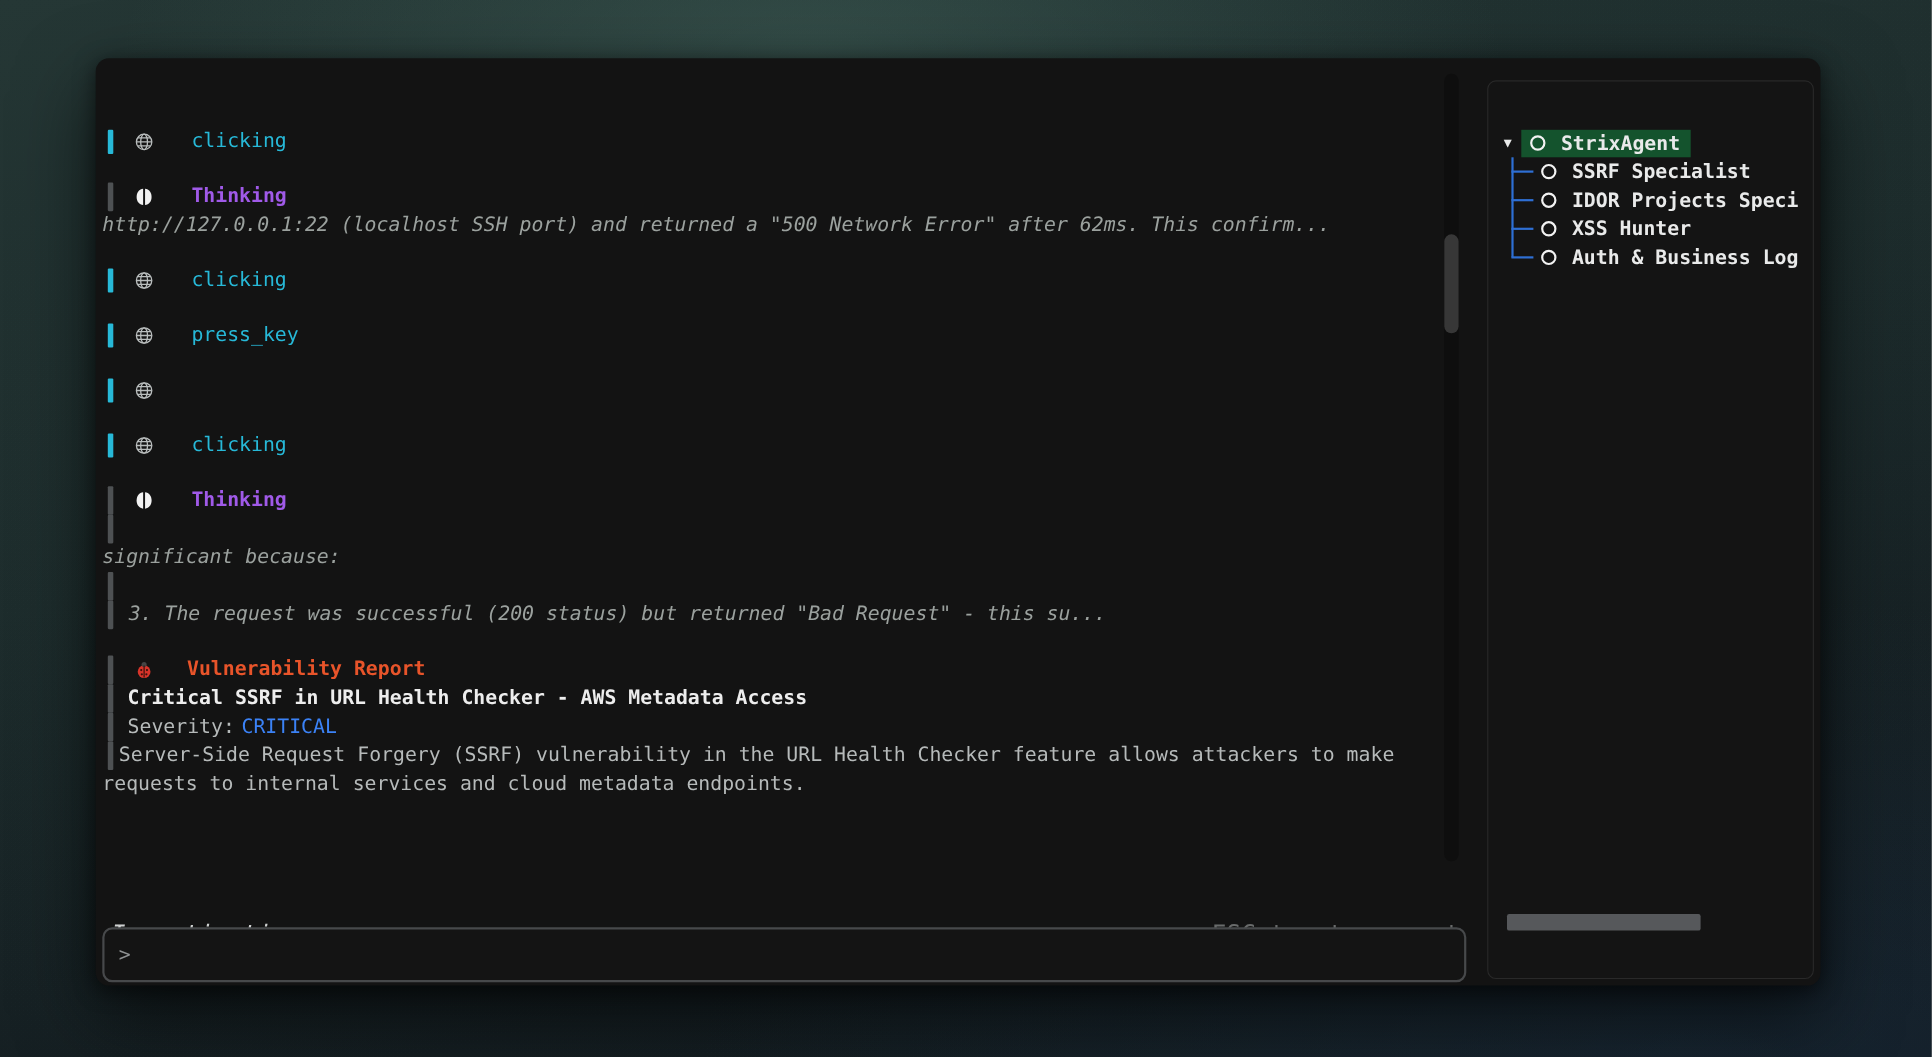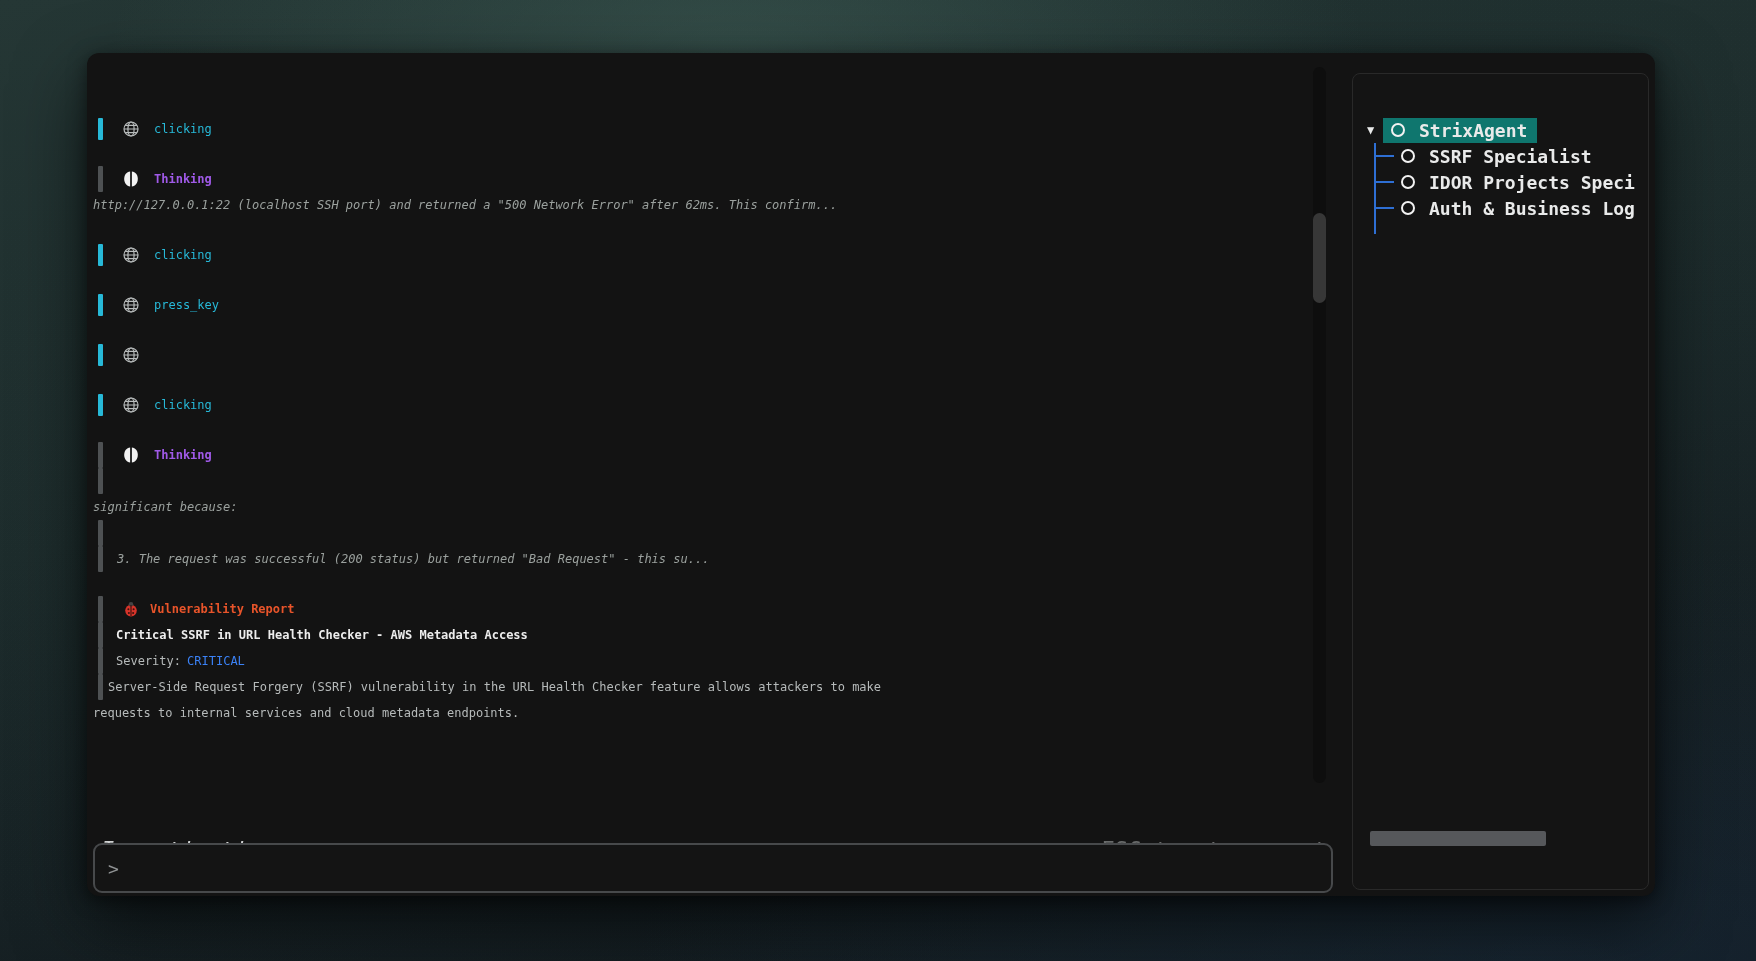--- a/index.html
+++ b/index.html
@@ -14,21 +14,21 @@
       linear-gradient(168deg,#253735 0%,#1d2c2c 42%,#141d21 78%,#101820 100%);
   }
   .window{
     position:absolute;left:87px;top:53px;width:1568px;height:843px;
     background:#131313;border-radius:12px;
     box-shadow:0 28px 70px rgba(0,0,0,0.6), 0 4px 18px rgba(0,0,0,0.5);
   }
   
   .log{position:absolute;left:5px;top:63px;width:1218px;}
   .entry{margin-bottom:24px;position:relative;}
-  .tl{position:relative;min-height:26px;line-height:26px;font-size:12px;white-space:pre;}
+  .tl{position:relative;min-height:26px;line-height:26px;font-size:18px;white-space:pre;gap:20px;}
   .bar{position:absolute;left:6px;top:0;bottom:0;width:5px;border-radius:1px;}
   .bar.cyan{background:#27b9d8;top:2px;bottom:2px;}
   .bar.gray{background:#4e5153;}
   .head{display:flex;align-items:center;}
   .head .ico{margin-left:30px;width:18px;height:18px;display:inline-flex;flex:0 0 auto;}
   .head .label{margin-left:14px;}
   .action-label{color:#27b9d8;}
   .think-title{color:#a05ae8;font-weight:bold;}
   .report-title{color:#e8542a;font-weight:bold;margin-left:10px !important;}
   .tthink{color:#9ba19e;font-style:italic;}
@@ -59,21 +59,21 @@
   }
   
   .sidebar{
     position:absolute;left:1265px;top:20px;width:297px;height:817px;box-sizing:border-box;
     border:1px solid #292929;border-radius:8px;background:#141414;overflow:hidden;
   }
   .tree{position:absolute;left:0;top:43px;right:0;}
   .tree-vline{position:absolute;left:21px;top:26px;width:2px;height:91px;background:#2e6fd4;}
   .trow{height:26px;display:flex;align-items:center;font-size:18px;font-weight:bold;color:#e9eaea;position:relative;white-space:pre;}
   .arrow{margin-left:14px;width:16px;font-size:12px;color:#e9eaea;flex:0 0 auto;}
-  .sel{display:flex;align-items:center;background:#0f766e;height:25px;padding:0 10px 0 8px;}
+  .sel{display:flex;align-items:center;background:#14532d;height:25px;padding:0 10px 0 8px;}
   .ring{width:14px;height:14px;border:2px solid #f2f2f2;border-radius:50%;box-sizing:border-box;flex:0 0 auto;}
   .sel .ring{margin-right:14px;}
   .trow.child{padding-left:48px;}
   .trow.child .ring{margin-right:14px;}
   .hline{position:absolute;left:21px;top:12px;width:20px;height:2px;background:#2e6fd4;}
   .hbar{position:absolute;left:17px;top:757px;width:176px;height:15px;background:#56585b;border-radius:2px;}
 </style>
 </head>
 <body>
 
@@ -236,20 +236,25 @@
         <span>SSRF Specialist</span>
       </div>
       <div class="trow child">
         <span class="hline"></span>
         <span class="ring"></span>
         <span>IDOR Projects Speci</span>
       </div>
       <div class="trow child">
         <span class="hline"></span>
         <span class="ring"></span>
+        <span>XSS Hunter</span>
+      </div>
+      <div class="trow child">
+        <span class="hline"></span>
+        <span class="ring"></span>
         <span>Auth &amp; Business Log</span>
       </div>
     </div>
 
     <div class="hbar"></div>
   </div>
 
 </div>
 
 </body></html>

